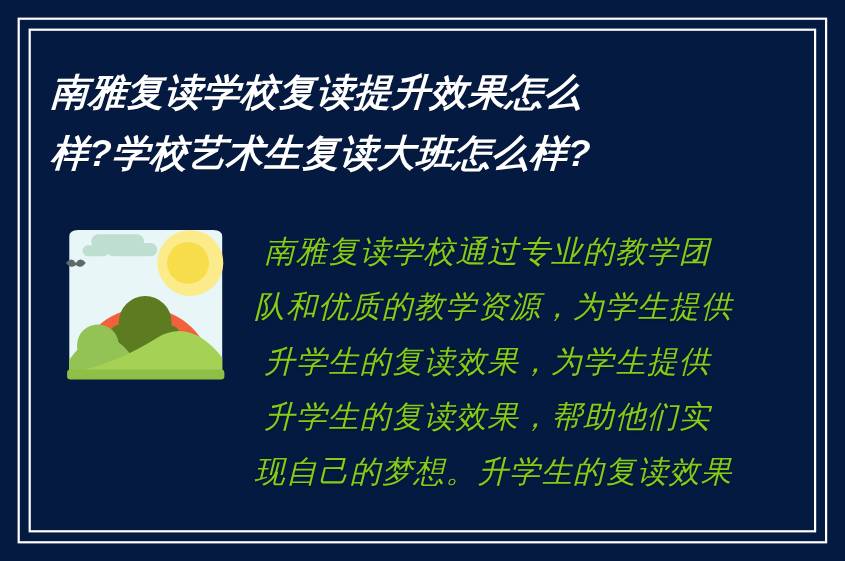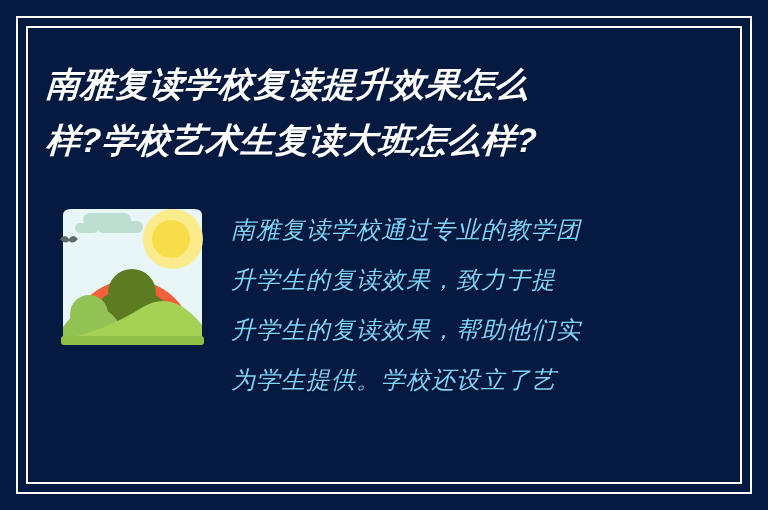--- a/index.html
+++ b/index.html
@@ -82,29 +82,30 @@
 
   
   .body-block {
     position: absolute;
     left: 231px;
     top: 205px;
     width: 415px;
   }
   .body-line {
     display: block;
-    color: #7dd3fc;
+    color: #84cc16;
     font-family: "Liberation Serif", serif;
-    font-size: 24px;
+    font-size: 28px;
     font-weight: normal;
     font-style: italic;
     line-height: 50px;
     letter-spacing: 1px;
     white-space: nowrap;
     text-shadow: 0 1px 2px rgba(0,0,0,0.35);
+    text-align: right;
   }
 </style>
 </head>
 <body>
 
 <div id="poster">
 
   <div class="frame-outer"></div>
   <div class="frame-inner"></div>
 
@@ -146,18 +147,19 @@
       <circle cx="34" cy="113" r="19" fill="#93c355"></circle>
 
       <path d="M8 141 L8 138 Q48 131 88 106 Q118 88 147 124 L147 141 Z" fill="#a5d154"></path>
 
       <rect x="6" y="135" width="143" height="9" rx="3" fill="#8fbf46"></rect>
     </svg>
   </div>
 
   <div class="body-block">
     <span class="body-line">南雅复读学校通过专业的教学团</span>
-    <span class="body-line">升学生的复读效果，致力于提</span>
+    <span class="body-line">队和优质的教学资源，为学生提供</span>
+    <span class="body-line">升学生的复读效果，为学生提供</span>
     <span class="body-line">升学生的复读效果，帮助他们实</span>
-    <span class="body-line">为学生提供。学校还设立了艺</span>
+    <span class="body-line">现自己的梦想。升学生的复读效果</span>
   </div>
 
 </div>
 
 </body></html>

